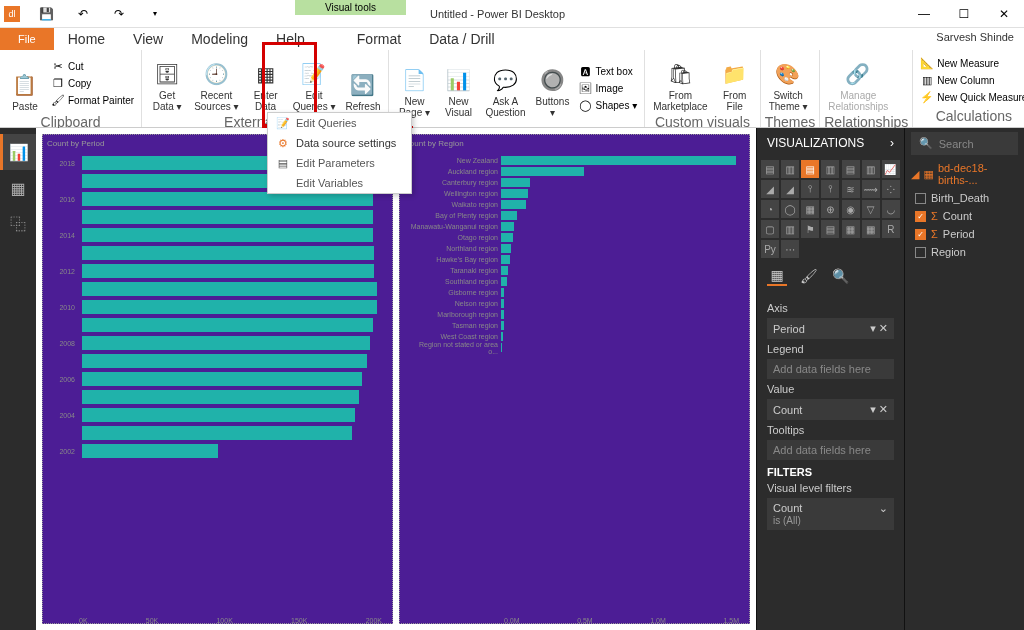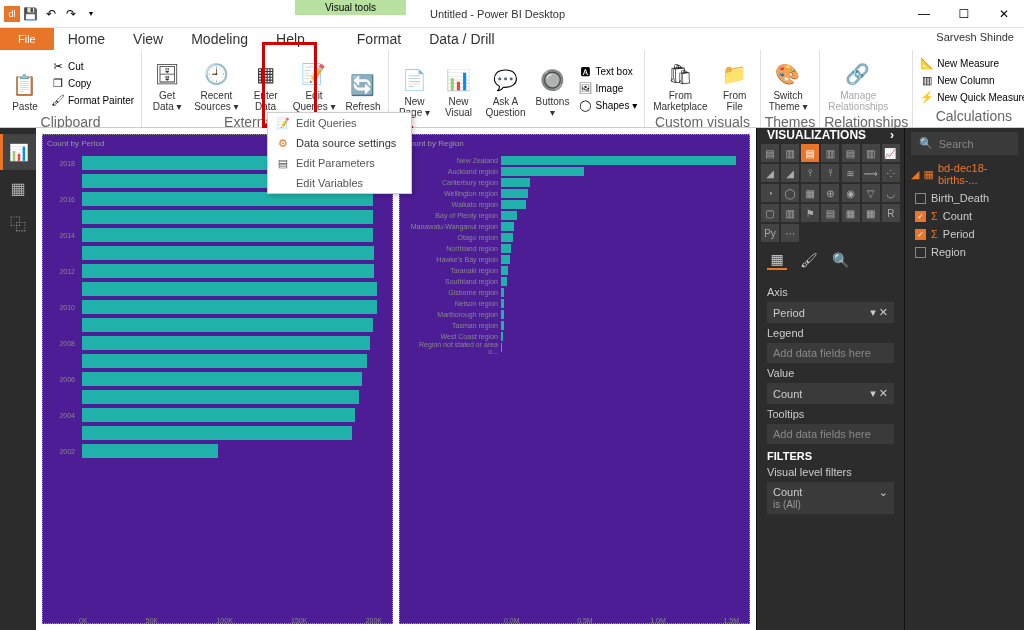--- a/index.html
+++ b/index.html
@@ -1,19 +1,19 @@
 <!DOCTYPE html>
 <html><head>
 <meta charset="utf-8">
 <style>
 * { margin: 0; padding: 0; box-sizing: border-box; font-family: "Segoe UI", sans-serif; }
 body { width: 1024px; height: 630px; background: #fff; overflow: hidden; position: relative; font-size: 11px; }
 
 .title-bar { height: 28px; display: flex; align-items: center; background: #fff; border-bottom: 1px solid #e0e0e0; position: relative; }
-.title-bar-left { display: flex; align-items: center; gap: 2px; padding-left: 4px; }
+.title-bar-left { display: flex; align-items: center; gap: 18px; padding-left: 4px; }
 .title-bar-left .qat-icon { width: 18px; height: 18px; display: flex; align-items: center; justify-content: center; font-size: 12px; }
 .visual-tools { position: absolute; left: 295px; top: 0; background: #b8e0a0; padding: 2px 30px; font-size: 10px; }
 .title-text { position: absolute; left: 430px; font-size: 11px; color: #333; }
 .window-controls { position: absolute; right: 0; display: flex; gap: 0; }
 .window-controls div { width: 40px; height: 28px; display: flex; align-items: center; justify-content: center; font-size: 12px; }
 
 .menu-bar { height: 22px; display: flex; align-items: stretch; background: #fff; }
 .file-tab { background: #e97628; color: #fff; padding: 3px 18px; font-size: 11px; display: flex; align-items: center; }
 .menu-tab { padding: 3px 14px; font-size: 14px; display: flex; align-items: center; color: #333; }
 .user-name { margin-left: auto; padding: 3px 10px; font-size: 11px; color: #333; }
@@ -48,21 +48,21 @@
 
 .bar-chart { display: flex; flex-direction: column; gap: 4px; padding: 8px 6px 20px 32px; height: 100%; position: relative; }
 .bar-row { display: flex; align-items: center; gap: 3px; height: 14px; }
 .bar-row.thin { height: 9px; }
 .bar-label-r { width: 90px; text-align: right; font-size: 7px; color: #888; flex-shrink: 0; }
 .bar { height: 100%; background: #20b2aa; }
 .x-axis { position: absolute; bottom: 4px; left: 32px; right: 6px; display: flex; justify-content: space-between; font-size: 7px; color: #888; }
 
 .right-panels { display: flex; background: #2c2c2c; }
 .panel { width: 148px; background: #2c2c2c; color: #ccc; border-left: 1px solid #111; }
-.panel-header { display: flex; align-items: center; justify-content: space-between; padding: 0 10px; font-size: 12px; font-weight: bold; color: #fff; }
+.panel-header { display: flex; align-items: center; justify-content: space-between; padding: 8px 10px; font-size: 12px; font-weight: normal; color: #fff; }
 .viz-picker { display: grid; grid-template-columns: repeat(7, 1fr); gap: 2px; padding: 2px 4px; }
 .viz-picker div { width: 18px; height: 18px; background: #444; display: flex; align-items: center; justify-content: center; font-size: 10px; color: #aaa; }
 .viz-picker .sel { background: #e97628; color: #fff; }
 .field-well { padding: 6px 10px; font-size: 11px; }
 .well-label { color: #ccc; margin: 4px 0; }
 .well-box { background: #3a3a3a; padding: 4px 6px; font-size: 11px; color: #ccc; display: flex; justify-content: space-between; align-items: center; margin-bottom: 2px; }
 .well-box.empty { color: #888; font-style: normal; }
 .mode-tabs { display: flex; gap: 12px; padding: 6px 10px; justify-content: flex-start; }
 .mode-tabs div { width: 20px; height: 20px; color: #ccc; display: flex; align-items: center; justify-content: center; font-size: 14px; }
 

